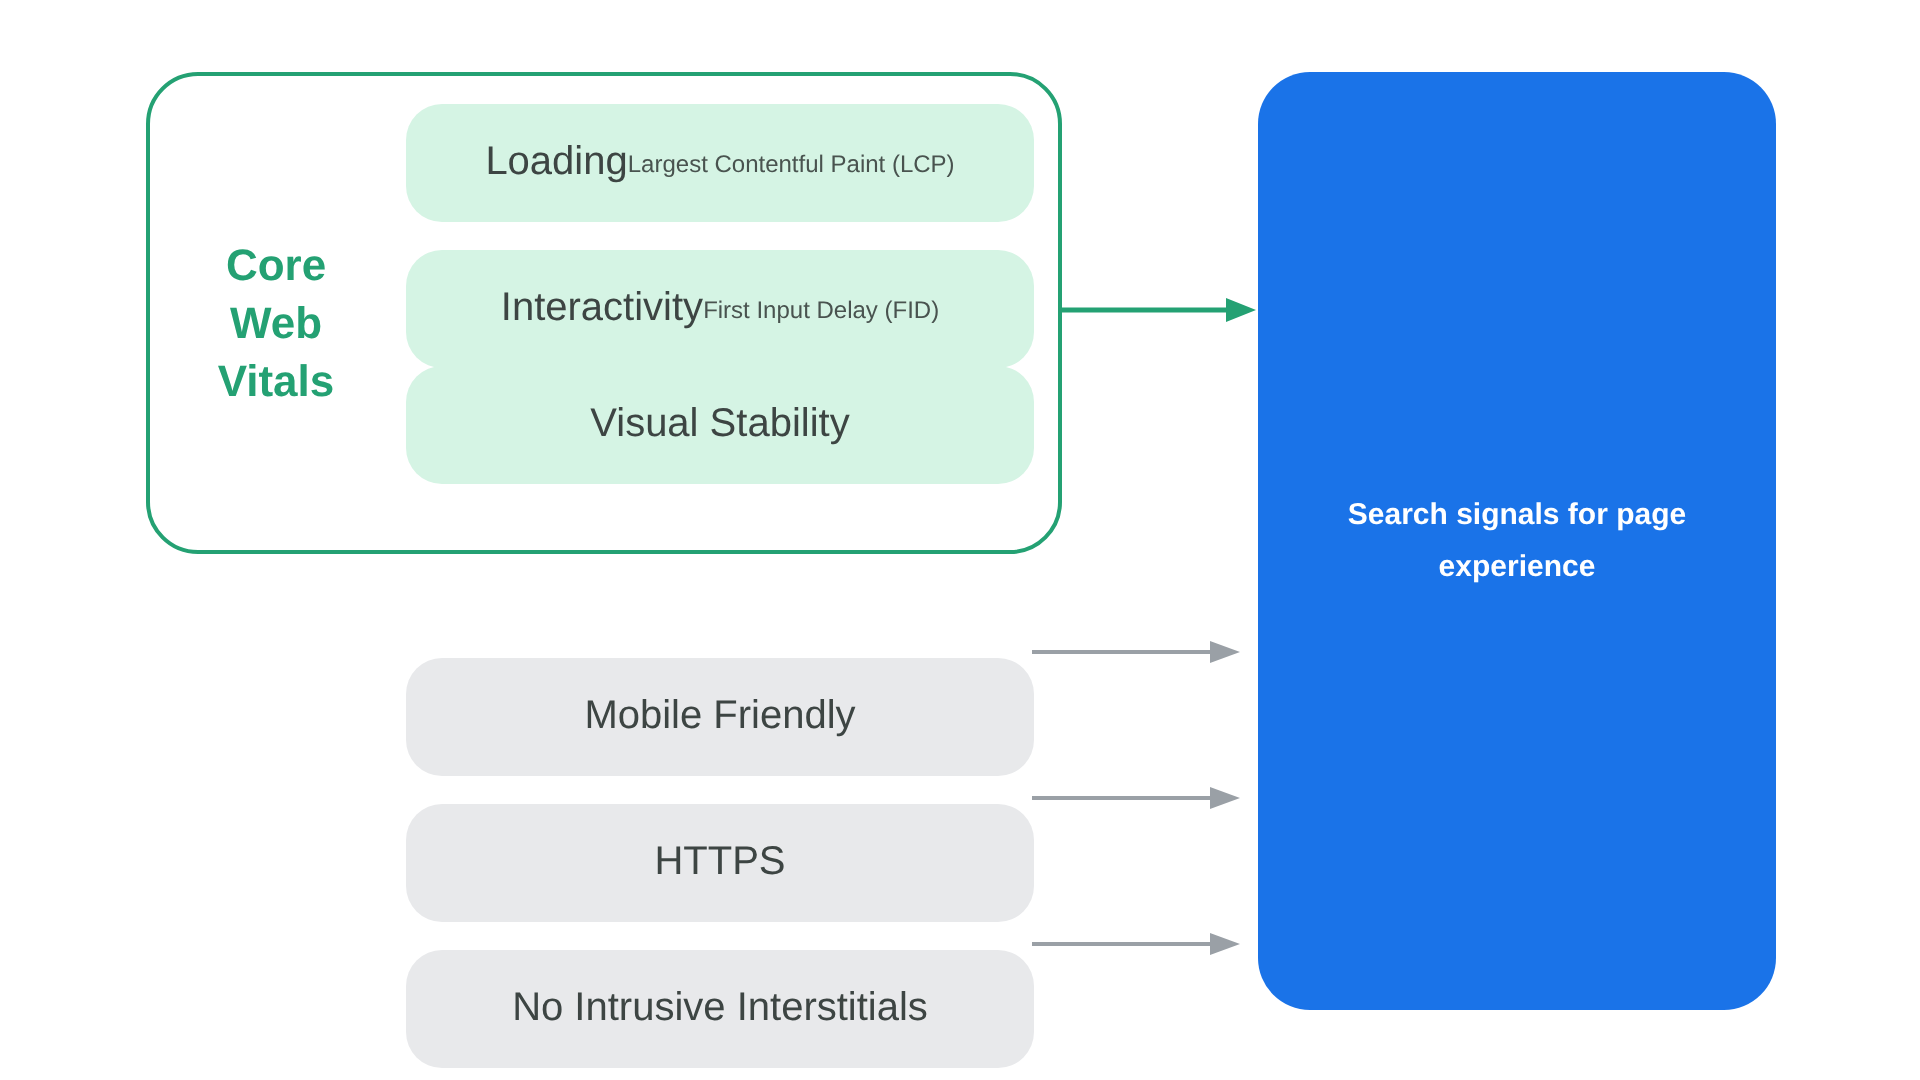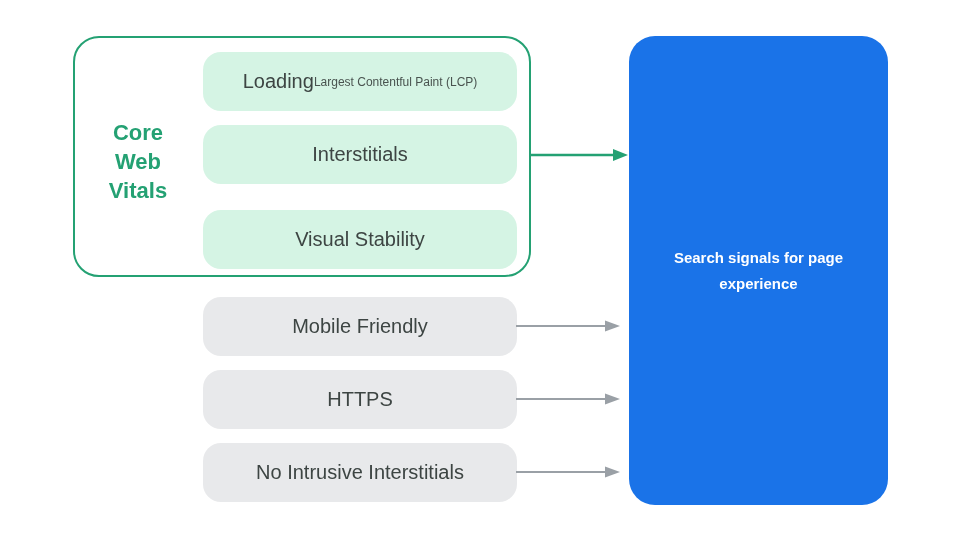--- a/index.html
+++ b/index.html
@@ -49,41 +49,41 @@
     left: 203px;
     width: 314px; height: 59px;
     border-radius: 18px;
     box-sizing: border-box;
     display: flex;
     justify-content: center;
     align-items: center;
     text-align: center;
   }
   .pill-green { background: var(--green-light); }
-  .pill-gray  { background: var(--gray-box); }
+  .pill-gray  { background: var(--gray-box); margin-top: 32px; }
   .pill-title {
     color: var(--text-dark);
     font-size: 20px;
     line-height: 23px;
     font-weight: 500;
   }
   .pill-sub {
     color: var(--text-subtle);
     font-size: 12px;
     line-height: 17px;
     margin-top: 1px;
   }
   .pill-label {
     color: var(--text-dark);
     font-size: 20px;
     font-weight: 500;
   }
   #pill-loading       { top: 52px;  }
   #pill-interactivity { top: 125px; }
-  #pill-stability     { top: 210px; }
+  #pill-stability     { top: 183px; }
   #pill-mobile        { top: 297px; }
   #pill-https         { top: 370px; }
   #pill-interstitials { top: 443px; }
 
   
   .result-panel {
     position: absolute;
     left: 629px; top: 36px;
     width: 259px; height: 469px;
     background: var(--blue);
@@ -120,21 +120,22 @@
   <div class="cwv-group"></div>
 
   <div class="cwv-label">Core Web Vitals</div>
 
   <div class="pill pill-green" id="pill-loading">
     <div class="pill-title">Loading</div>
     <div class="pill-sub">Largest Contentful Paint (LCP)</div>
   </div>
 
   <div class="pill pill-green" id="pill-interactivity">
-    <div class="pill-title">Interstitials</div>
+    <div class="pill-title">Interactivity</div>
+    <div class="pill-sub">First Input Delay (FID)</div>
   </div>
 
   <div class="pill pill-green" id="pill-stability">
     <div class="pill-title">Visual Stability</div>
   </div>
 
   <div class="pill pill-gray" id="pill-mobile">
     <div class="pill-label">Mobile Friendly</div>
   </div>
 

